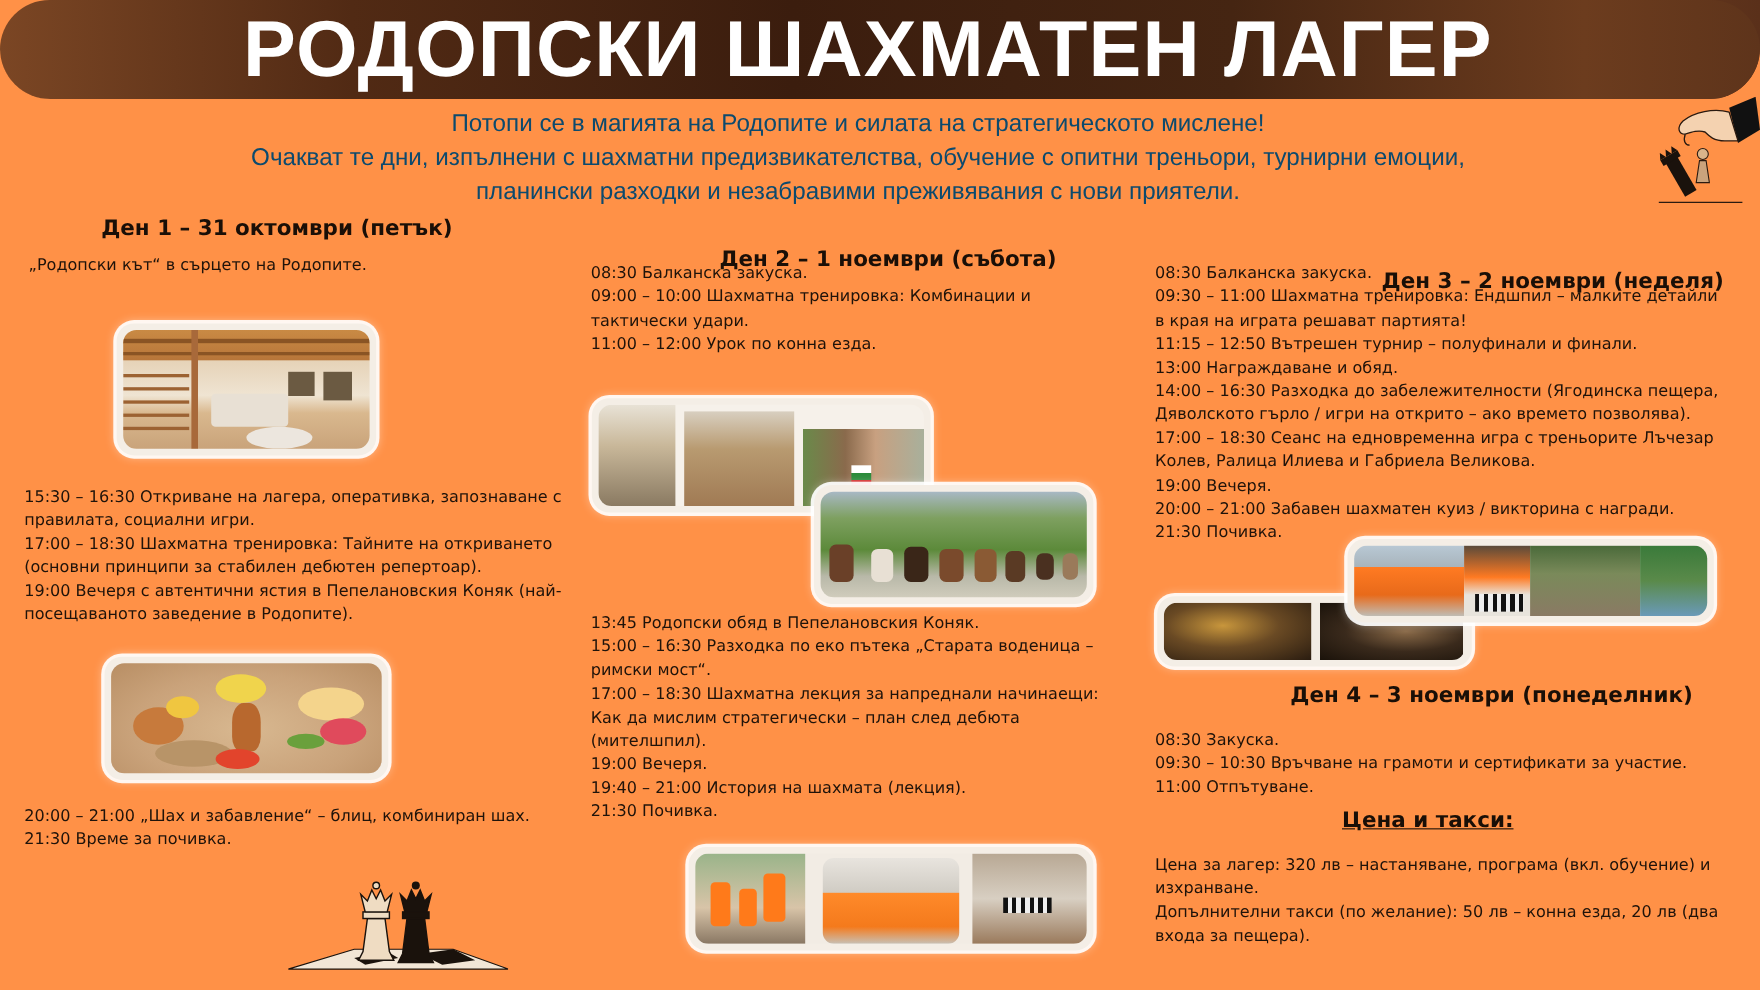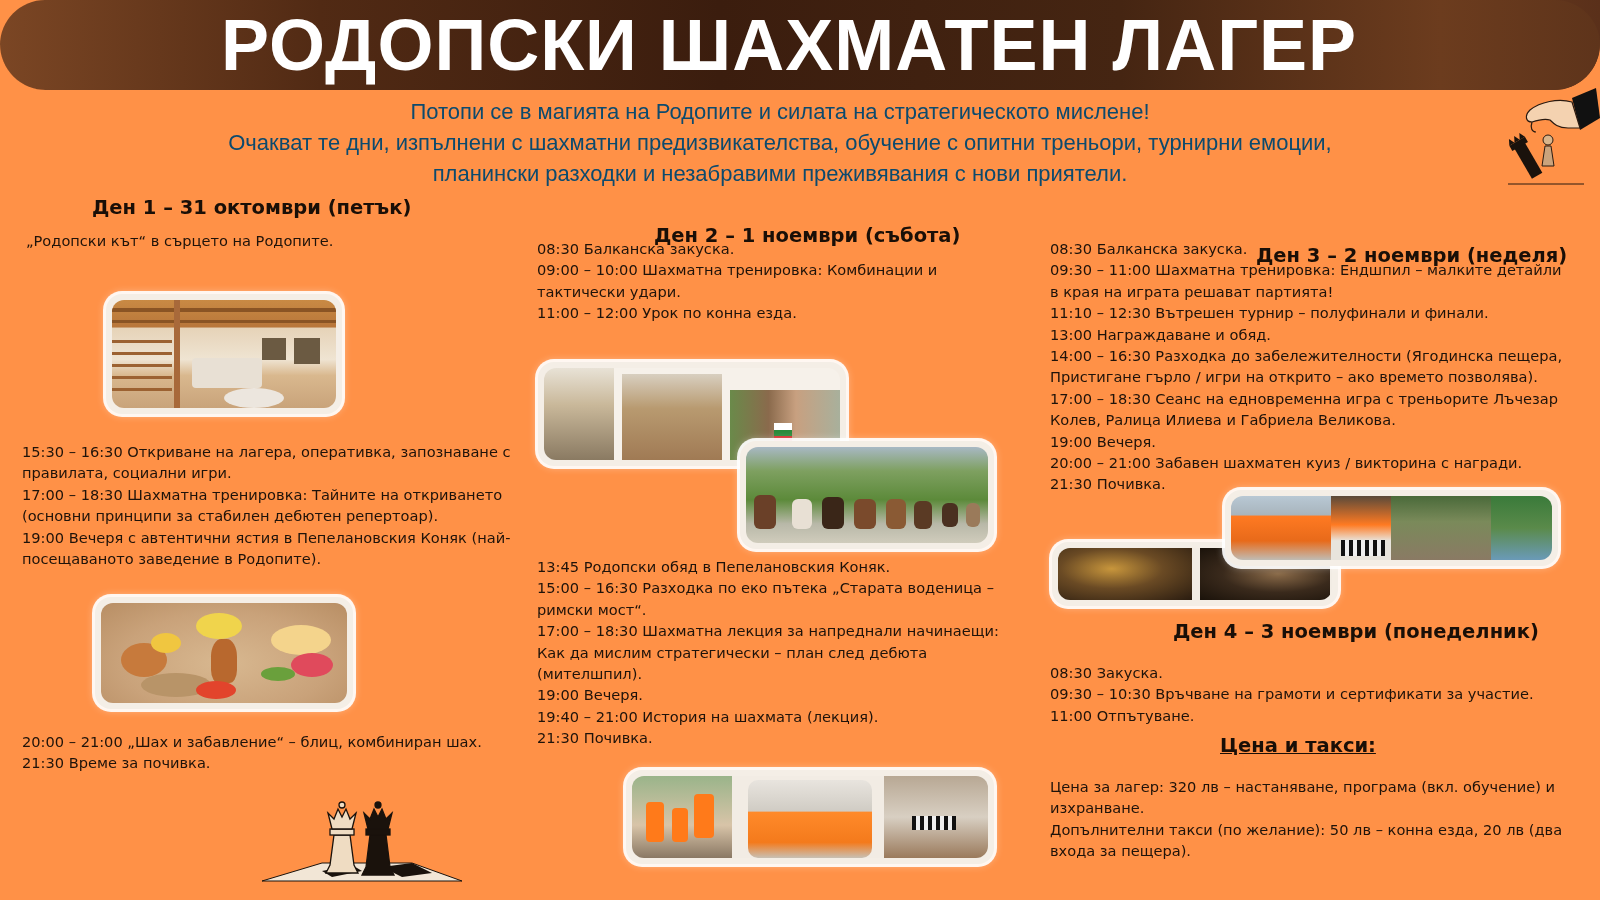--- a/index.html
+++ b/index.html
@@ -201,24 +201,24 @@
     <div style="position:absolute; left:252px; top:0; width:104px; height:82px; background: linear-gradient(180deg, #b8a894 0%, #d8cfc2 50%, #9a7a5c 100%);"></div>
     <div style="position:absolute; left:280px; top:40px; width:44px; height:14px; background: repeating-linear-gradient(90deg, #111 0 4px, #eee 4px 8px);"></div>
   </div>
 </div>
 
 <div class="day-title" style="left:1256px; top:196px;margin-top:48px;">Ден 3 – 2 ноември (неделя)</div>
 <div class="block" style="left:1050px; top:238px; width:540px;">
   <p>08:30 Балканска закуска.</p>
   <p>09:30 – 11:00 Шахматна тренировка: Ендшпил – малките детайли</p>
   <p>в края на играта решават партията!</p>
-  <p>11:10 – 12:30 Вътрешен турнир – полуфинали и финали.</p>
+  <p>11:15 – 12:50 Вътрешен турнир – полуфинали и финали.</p>
   <p>13:00 Награждаване и обяд.</p>
   <p>14:00 – 16:30 Разходка до забележителности (Ягодинска пещера,</p>
-  <p>Пристигане гърло / игри на открито – ако времето позволява).</p>
+  <p>Дяволското гърло / игри на открито – ако времето позволява).</p>
   <p>17:00 – 18:30 Сеанс на едновременна игра с треньорите Лъчезар</p>
   <p>Колев, Ралица Илиева и Габриела Великова.</p>
   <p>19:00 Вечеря.</p>
   <p>20:00 – 21:00 Забавен шахматен куиз / викторина с награди.</p>
   <p>21:30 Почивка.</p>
 </div>
 
 <div class="photo" style="left:1052px; top:542px; width:286px; height:64px;">
   <div class="inner" style="background:#f2ece4;">
     <div style="position:absolute; left:0; top:0; width:134px; height:52px; background: radial-gradient(ellipse at 40% 40%, #c8963c 0%, #6a4a24 45%, #2a1c10 100%);"></div>

